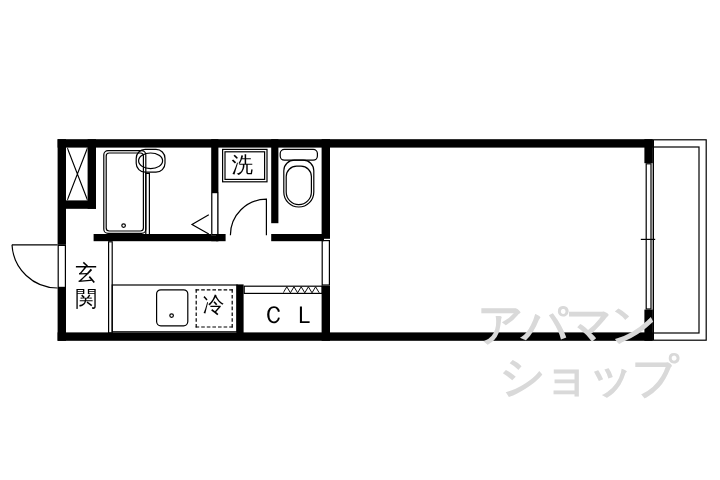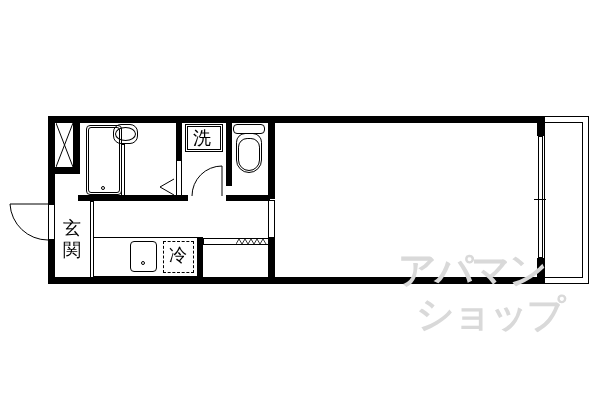--- a/index.html
+++ b/index.html
@@ -75,20 +75,21 @@
   <div class="abs" style="left:141px;top:261px;width:4px;height:4px;border:1px solid #000;border-radius:50%;"></div>
 
   <div class="abs" style="left:163px;top:241px;width:31px;height:32px;border:1px dashed #000;"></div>
   <div class="label" style="left:169px;top:244px;font-size:18px;line-height:22px;">冷</div>
 
   <div class="wall" style="left:197px;top:237px;width:6px;height:45px;"></div>
   <div class="thin" style="left:203px;top:238px;width:66px;height:7px;"></div>
   <svg class="abs" style="left:236px;top:238px;" width="32" height="7">
     <path d="M0 6 L3 1 L6 6 L9 1 L12 6 L15 1 L18 6 L21 1 L24 6 L27 1 L30 6" stroke="#000" stroke-width="0.8" fill="none"></path>
   </svg>
+  <div class="label" style="left:218px;top:250px;font-size:20px;line-height:24px;letter-spacing:6px;">ＣＬ</div>
 
   <div class="label" style="left:63px;top:218px;font-size:18px;line-height:20px;">玄</div>
   <div class="label" style="left:63px;top:240px;font-size:18px;line-height:20px;">関</div>
 
 
   <div class="wall" style="left:537px;top:116px;width:7px;height:20px;"></div>
   <div class="wall" style="left:537px;top:258px;width:7px;height:26px;"></div>
   <div class="thin" style="left:538px;top:136px;width:5px;height:122px;"></div>
   <div class="abs" style="left:534px;top:199px;width:12px;height:1px;background:#000;"></div>
 

